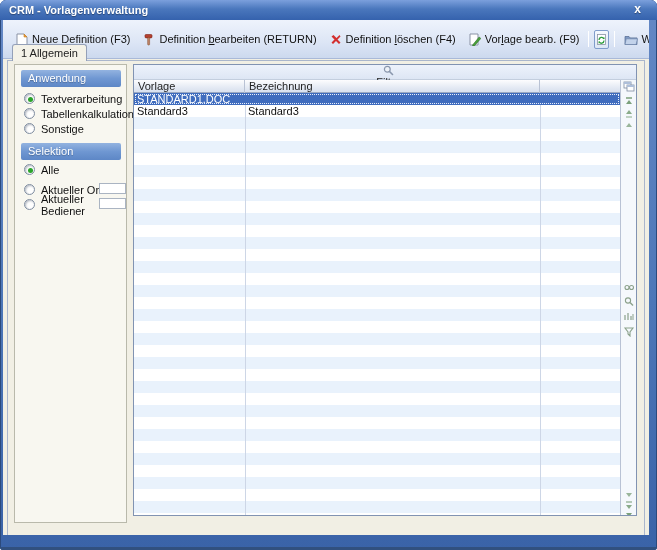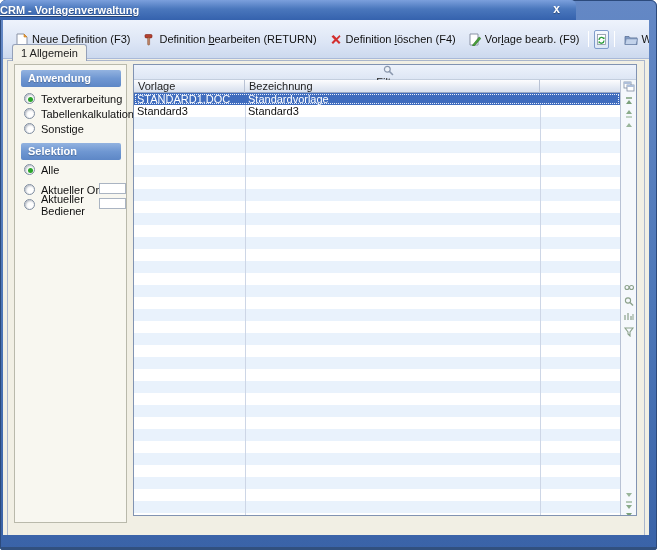--- a/index.html
+++ b/index.html
@@ -7,26 +7,25 @@
   .frame {
     position:relative; width:657px; height:550px;
     background:linear-gradient(180deg,#6488c5 0%,#4d77b8 55%,#3a63a8 100%);
     border-radius:6px 6px 3px 3px;
     outline:1px solid #2c4a7c; outline-offset:-1px;
     overflow:hidden;
   }
   .frame::after { content:""; position:absolute; left:0; bottom:0; width:100%; height:3px; background:#31507f; }
   
   .titlebar {
-    position:absolute; left:0; top:0; width:576px; height:20px;
+    position:absolute; left:0; top:0; width:657px; height:20px;
     background:linear-gradient(180deg,#7ba0dc 0%,#4a77bd 45%,#3562ad 100%);
     color:#fff; font-size:11px; font-weight:bold; line-height:20px;
-    text-shadow:0 1px 1px rgba(0,0,0,.35);
+    padding-left:9px; text-shadow:0 1px 1px rgba(0,0,0,.35);
     border-radius:5px 5px 0 0;
-    text-decoration:underline;
   }
   .close-x {
     position:absolute; right:13px; top:0; height:20px; line-height:19px;
     color:#fff; font-size:12px; font-weight:bold; cursor:default; padding:0 3px;
   }
   
   .window-body {
     position:absolute; left:3px; top:20px; width:646px; height:515px;
     background:#f1efe4; overflow:hidden;
   }
@@ -58,21 +57,21 @@
     border:1px solid #aab6cc; background:#f1efe4; z-index:1;
   }
   
   .sidepanel {
     position:absolute; left:11px; top:44px; width:113px; height:459px;
     background:#f8f7f0; border:1px solid #b9b9ab; z-index:2;
   }
   .grouphead {
     position:absolute; left:6px; width:100px; height:17px;
     background:linear-gradient(180deg,#93b3e0 0%,#6f97d2 50%,#5d87c6 100%);
-    color:#fff; font-size:11px; font-weight:bold; line-height:17px;
+    color:#fff; font-size:11px; font-weight:normal; line-height:17px;
     padding-left:7px; border-radius:2px; text-shadow:0 1px 1px rgba(0,0,0,.25);
   }
   .radio-row { position:absolute; left:9px; display:flex; align-items:center; gap:6px; font-size:11px; color:#111; height:13px; }
   .radio {
     width:11px; height:11px; border-radius:50%; background:#fff;
     border:1px solid #7f8da0; box-shadow:inset 1px 1px 2px rgba(120,130,145,.55);
     position:relative; flex:0 0 auto;
   }
   .radio.checked::after {
     content:""; position:absolute; left:3px; top:3px; width:5px; height:5px;
@@ -235,21 +234,20 @@
       </div>
       <div class="headrow">
         <div class="hcell" style="width:111px;">Vorlage</div>
         <div class="hcell" style="width:295px;">Bezeichnung</div>
         <div class="hcell" style="width:80px; border-right:none;"></div>
       </div>
 
       <div class="rows">
         <div class="trow selected">
           <div class="c1">STANDARD1.DOC</div>
-          <div class="c2">Standardvorlage</div>
           <div class="c3"></div>
         </div>
         <div class="trow plain">
           <div class="c1">Standard3</div>
           <div class="c2">Standard3</div>
           <div class="c3"></div>
         </div>
       <div class="trow" style="background: rgb(233, 242, 252);"></div>
           <div class="trow" style="background: rgb(255, 255, 255);"></div>
           <div class="trow" style="background: rgb(233, 242, 252);"></div>

